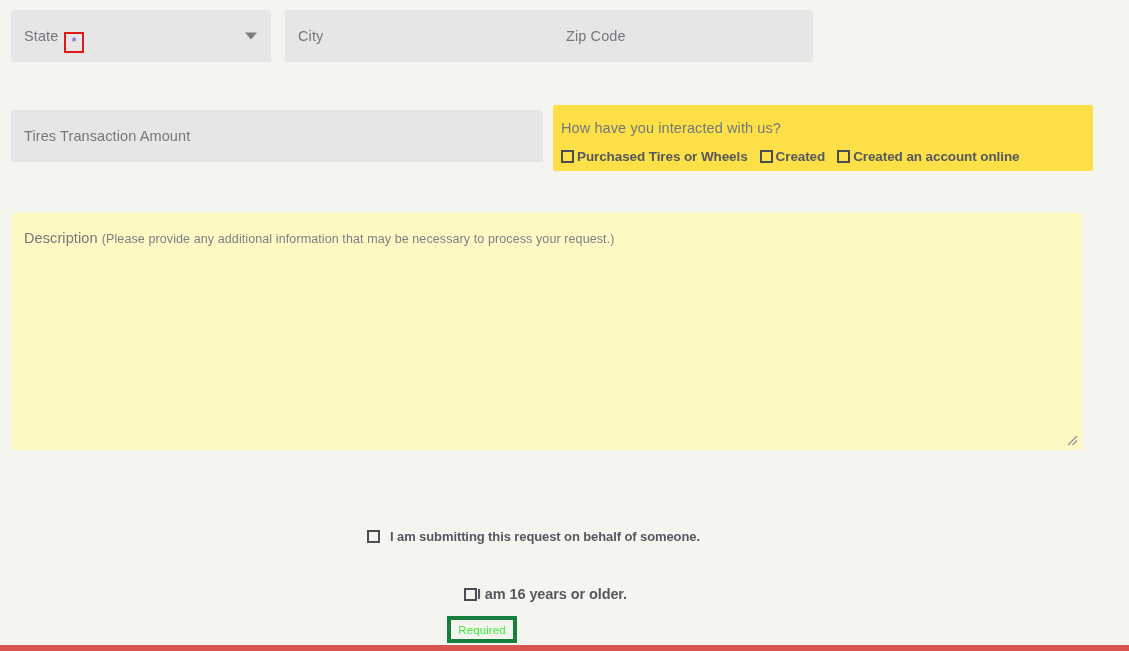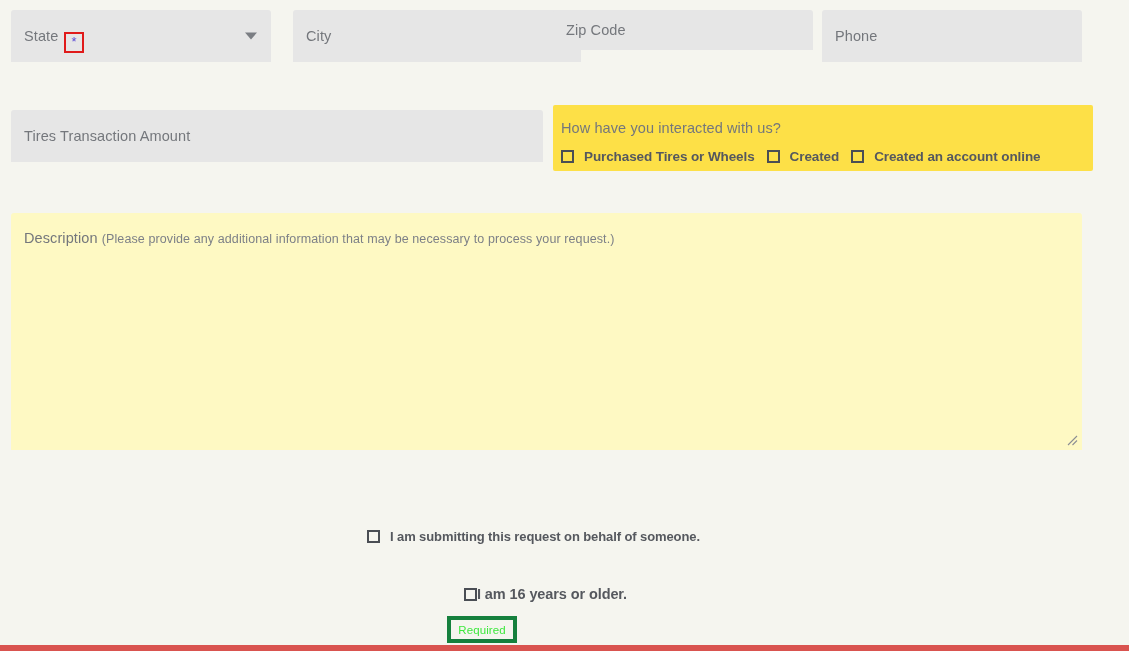--- a/index.html
+++ b/index.html
@@ -37,22 +37,22 @@
     transform: translateY(-50%);
     font-size: 14.5px;
     color: #74777c;
     font-family: "Liberation Sans", sans-serif;
     white-space: nowrap;
     letter-spacing: .1px;
   }
 
   
   #state-field  { left: 11px;  top: 10px;  width: 260px; height: 52px; }
-  #city-field   { left: 293px; top: 10px;  width: 288px; height: 52px; }
-  #zip-field    { left: 553px; top: 10px;  width: 260px; height: 40px; }
+  #city-field   { left: 285px; top: 10px;  width: 288px; height: 52px; }
+  #zip-field    { left: 553px; top: 10px;  width: 260px; height: 52px; }
   #phone-field  { left: 822px; top: 10px;  width: 260px; height: 52px; }
 
   
   .req-star-wrap {
     position: absolute;
     left: 53px;
     top: 22px;
     width: 20px;
     height: 21px;
     border: 2px solid #e01b1b;
@@ -106,21 +106,21 @@
     position: absolute;
     left: 8px;
     top: 44px;
     display: flex;
     align-items: center;
     gap: 12px;
   }
   .chk-item {
     display: flex;
     align-items: center;
-    gap: 10px;
+    gap: 3px;
   }
   .checkbox {
     width: 13px;
     height: 13px;
     border: 2px solid #4a4e54;
     background: transparent;
     box-sizing: border-box;
     flex: 0 0 auto;
     display: inline-block;
   }
@@ -228,23 +228,20 @@
   </div>
 
   <div class="field" id="city-field">
     <span class="field-label">City</span>
   </div>
 
   <div class="field" id="zip-field">
     <span class="field-label">Zip Code</span>
   </div>
 
-  <div class="field" id="phone-field">
-    <span class="field-label">Phone</span>
-  </div>
 
   <div class="field" id="amount-field">
     <span class="field-label">Tires Transaction Amount</span>
   </div>
 
   <div id="interaction-box">
     <span id="interaction-question">How have you interacted with us?</span>
     <div class="chk-row">
 
       <label class="chk-item">

